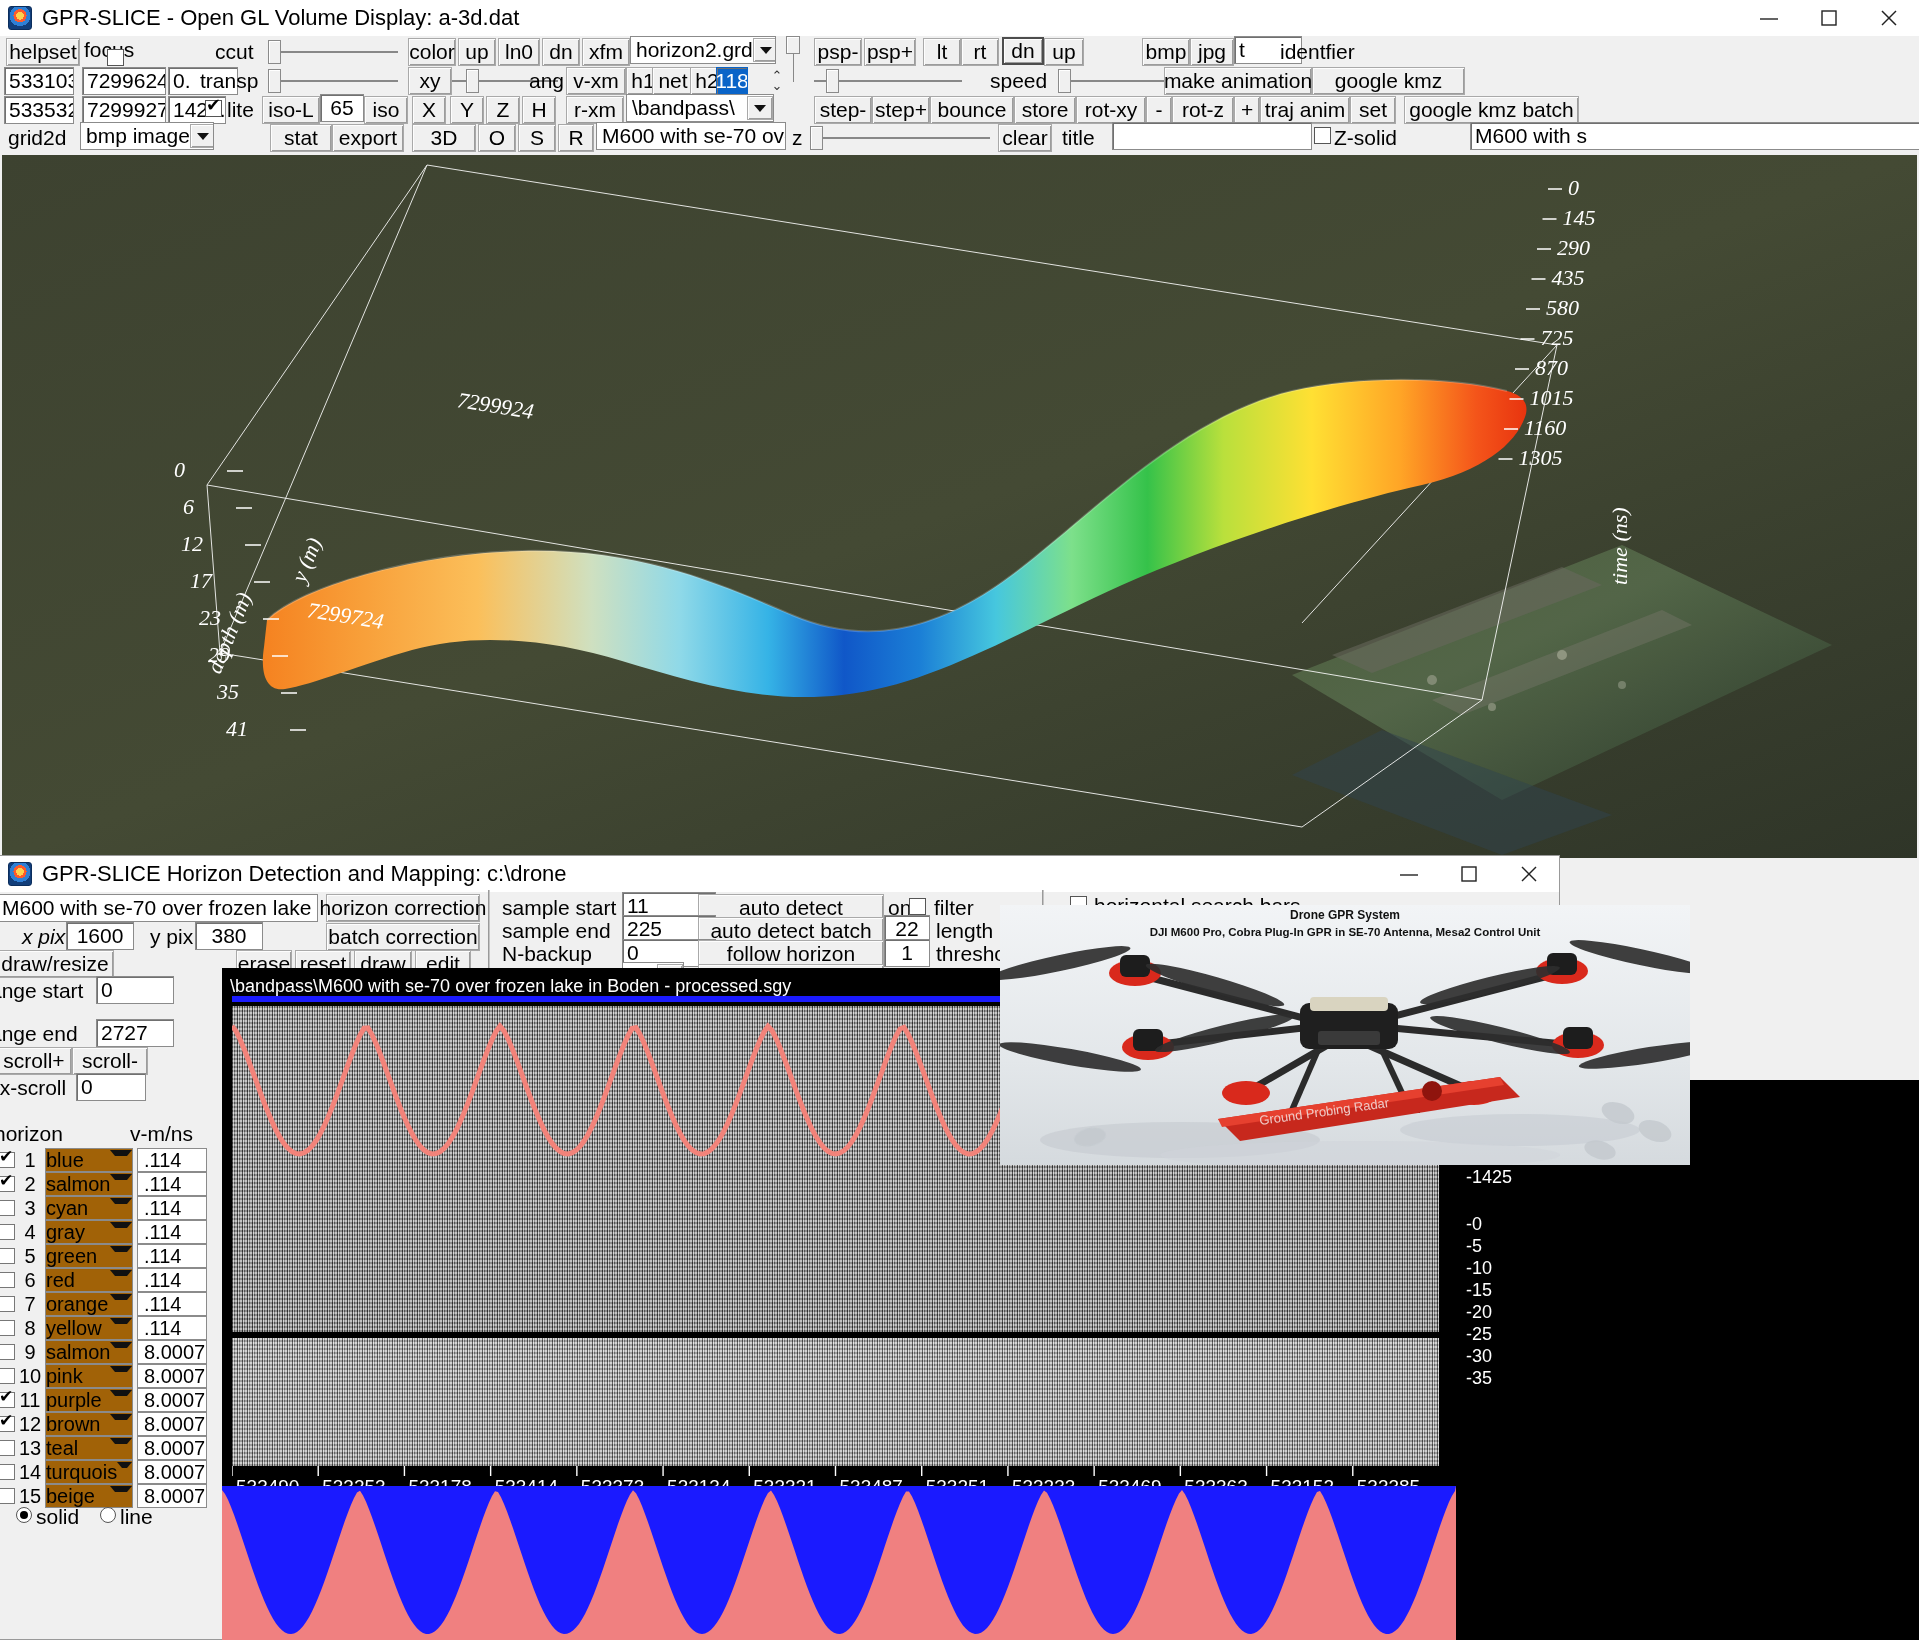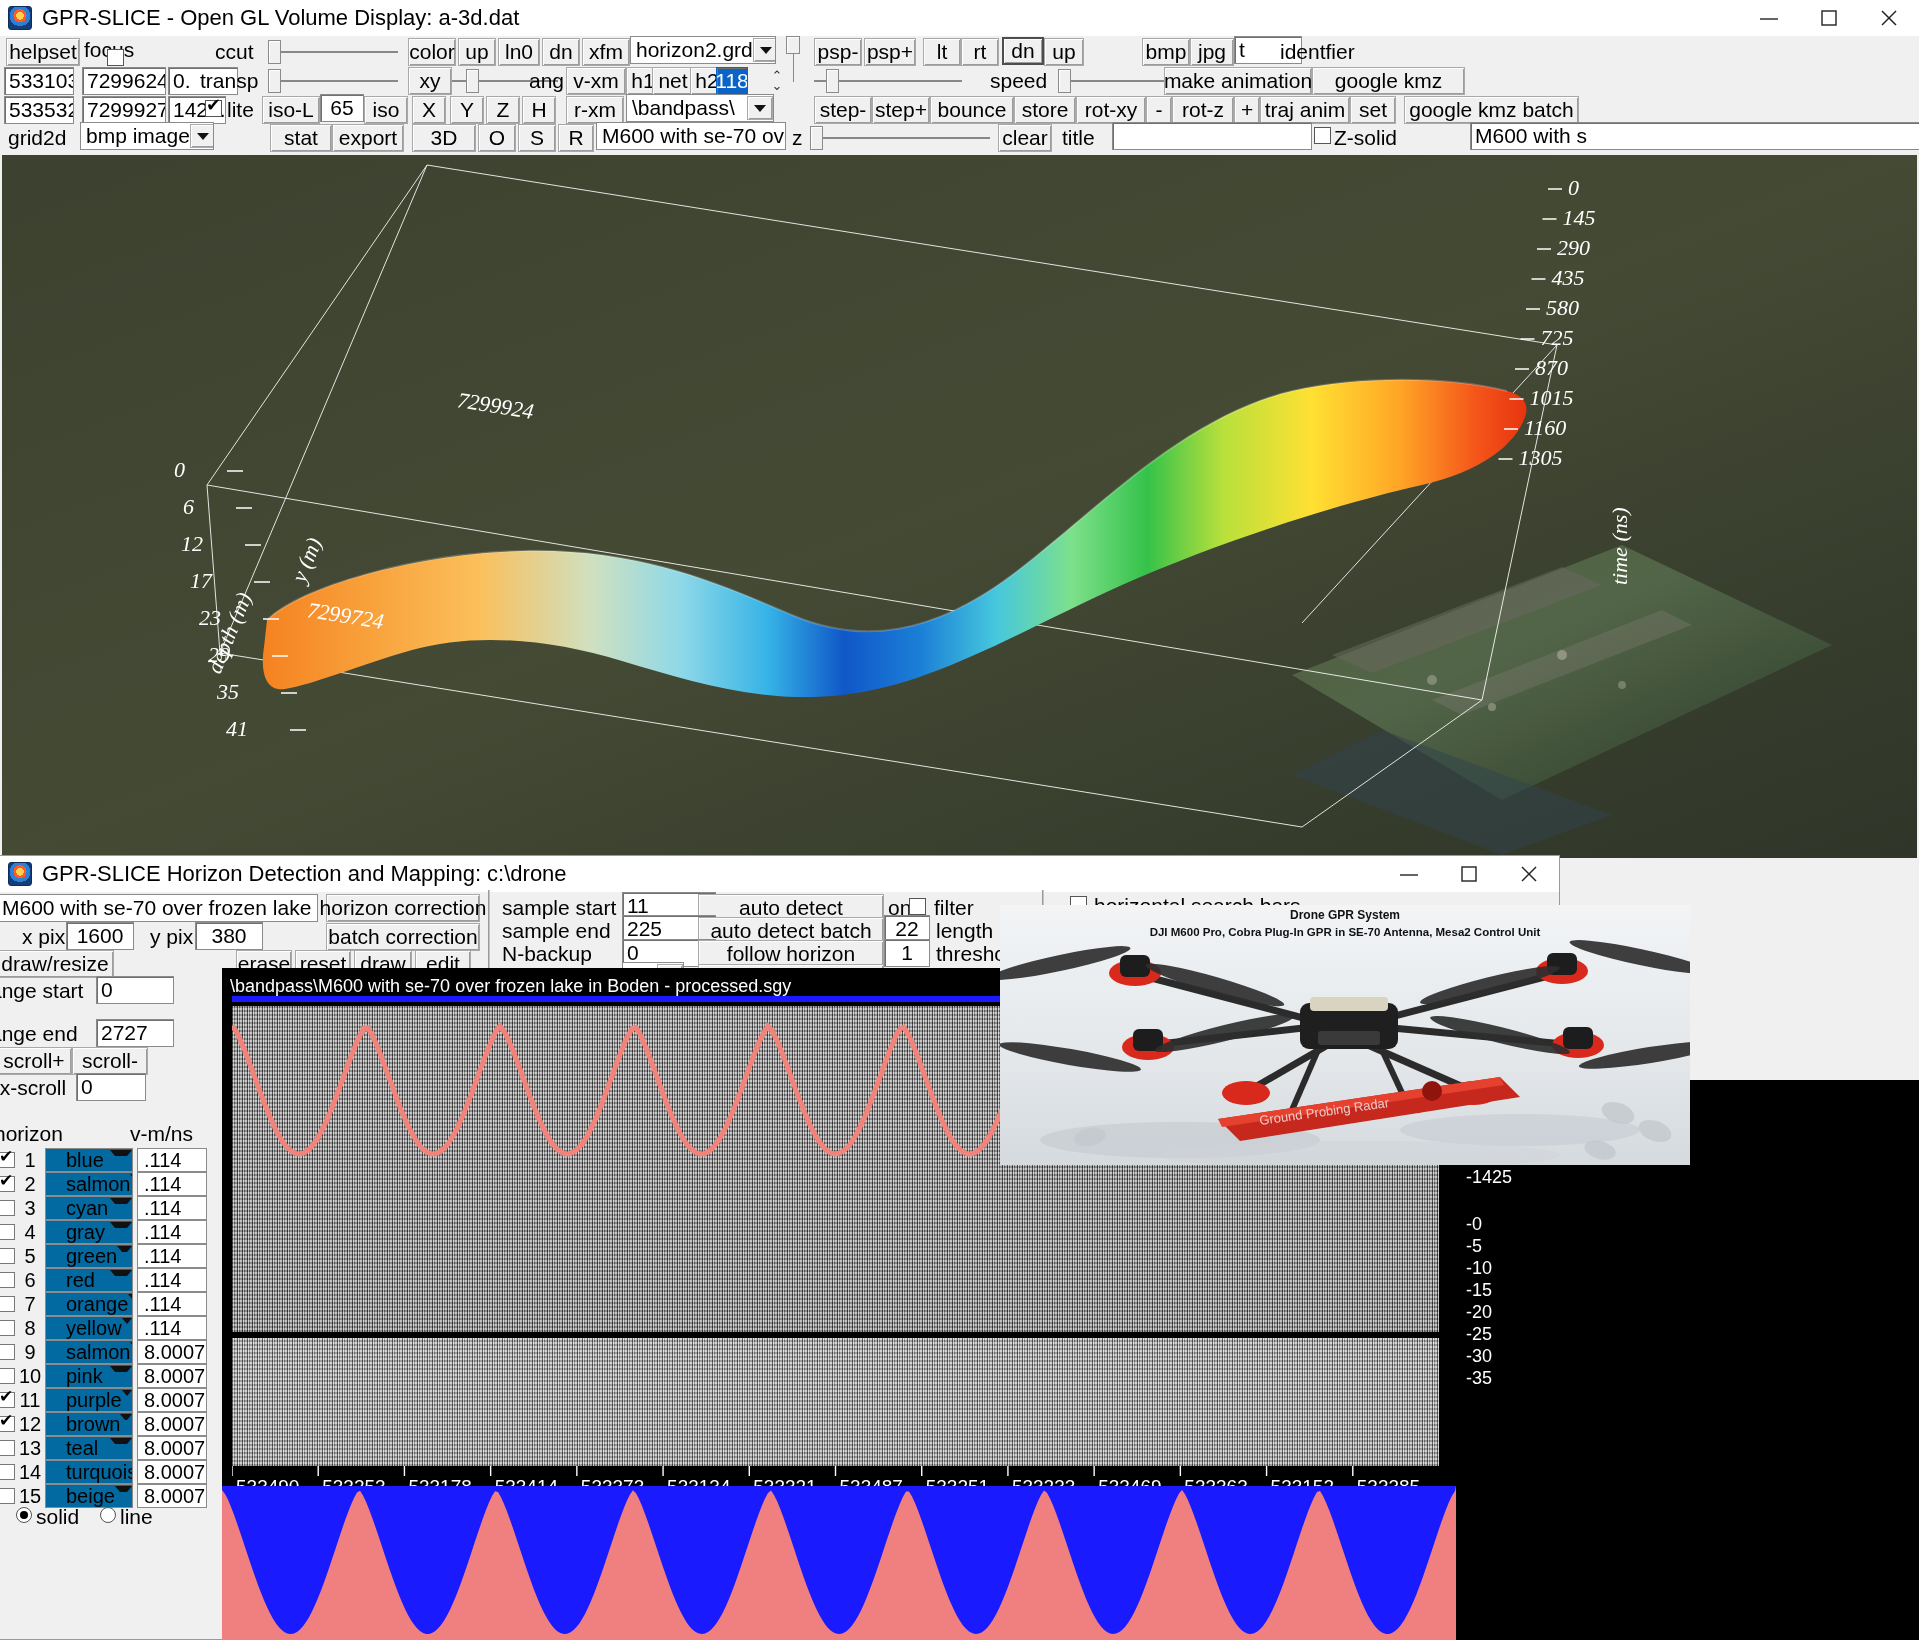--- a/index.html
+++ b/index.html
@@ -96,22 +96,22 @@
   #horz-ctrl { position:absolute; left:0; top:36px; width:1560px; height:128px; }
   #horz-ctrl > * { position:absolute; }
   #horz-left { position:absolute; left:0; top:164px; width:222px; height:621px; }
   #horz-left > * { position:absolute; }
 
   .hrow { display:flex; align-items:center; height:24px; }
   .hrow .cbx { width:17px; height:16px; background:#fff; border:1px solid #777;
                position:relative; flex:none; margin-left:2px;}
   .hrow .cbx.on::after { content:"✔"; position:absolute; left:0; top:-7px; font-size:17px;}
   .hrow .num { width:30px; text-align:center; font-size:20px; }
-  .hrow .cmb { width:88px; height:24px; background:#0369a1; border:1px solid #8b8b8b;
-               display:flex; align-items:center; padding-left:20px; font-size:20px;
+  .hrow .cmb { width:88px; height:24px; background:#a16207; border:1px solid #8b8b8b;
+               display:flex; align-items:center; padding-left:0; font-size:20px;
                overflow:hidden; white-space:nowrap; }
   .hrow .cmb .arw { margin-left:auto; width:22px; height:20px; }
   .hrow .cmb .arw::after { border-left:5px solid transparent; border-right:5px solid transparent;
                            border-top:6px solid #111; }
   .hrow .vel { width:70px; height:24px; background:#fff; border:1px solid #8b8b8b;
                font-size:20px; display:flex; align-items:center; padding-left:6px;
                margin-left:4px; }
 
   
   #radar-panel { position:absolute; left:222px; top:968px; width:1234px; height:672px;
@@ -454,21 +454,21 @@
     </div>
   </div>
 
   <div id="horz-ctrl">
 
     <div class="combo" style="left:-4px; top:2px; width:322px;">
       <span>M600 with se-70 over frozen lake in Bo</span>
 
     </div>
     <div class="btn" style="left:326px; top:2px; width:154px;">horizon correction</div>
-    <div class="lbl" style="left:22px; top:31px;">x pix</div>
+    <div class="lbl" style="left:22px; top:31px;font-style:italic;">x pix</div>
     <div class="fld c" style="left:66px; top:30px; width:68px;">1600</div>
     <div class="lbl" style="left:150px; top:31px;">y pix</div>
     <div class="fld c" style="left:195px; top:30px; width:68px;">380</div>
     <div class="btn" style="left:326px; top:31px; width:154px;">batch correction</div>
     <div class="btn" style="left:-4px; top:58px; width:118px;">draw/resize</div>
     <div class="btn" style="left:236px; top:58px; width:56px;">erase</div>
     <div class="btn" style="left:295px; top:58px; width:56px;">reset</div>
     <div class="btn" style="left:354px; top:58px; width:58px;">draw</div>
     <div class="btn" style="left:415px; top:58px; width:56px;">edit</div>
     <div class="lbl" style="left:-10px; top:85px;">ange start</div>

